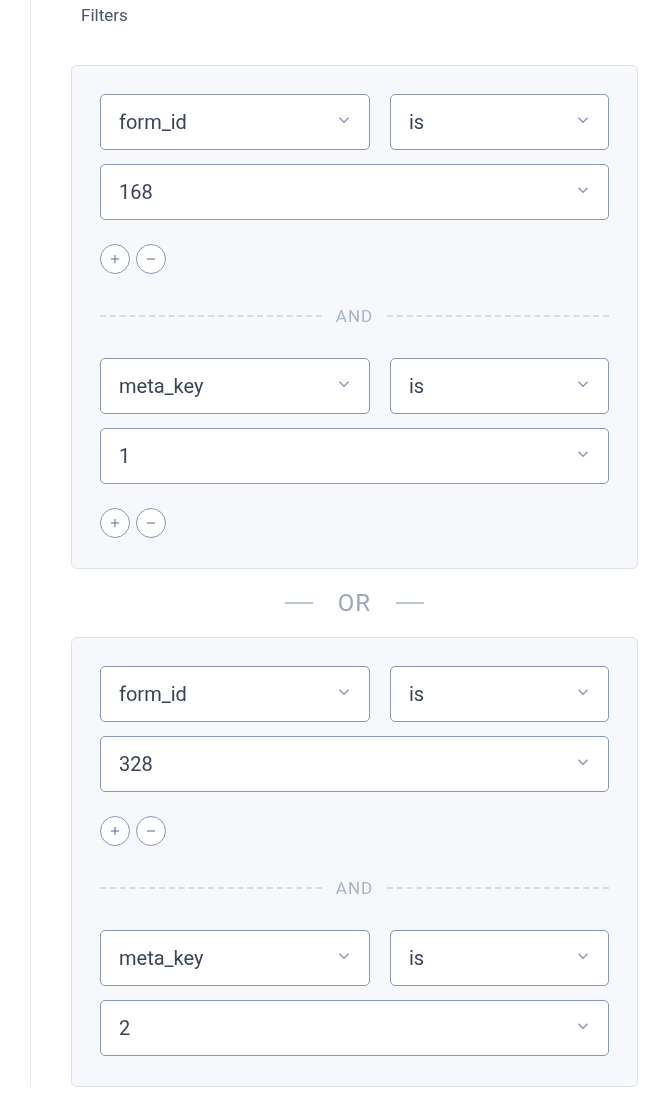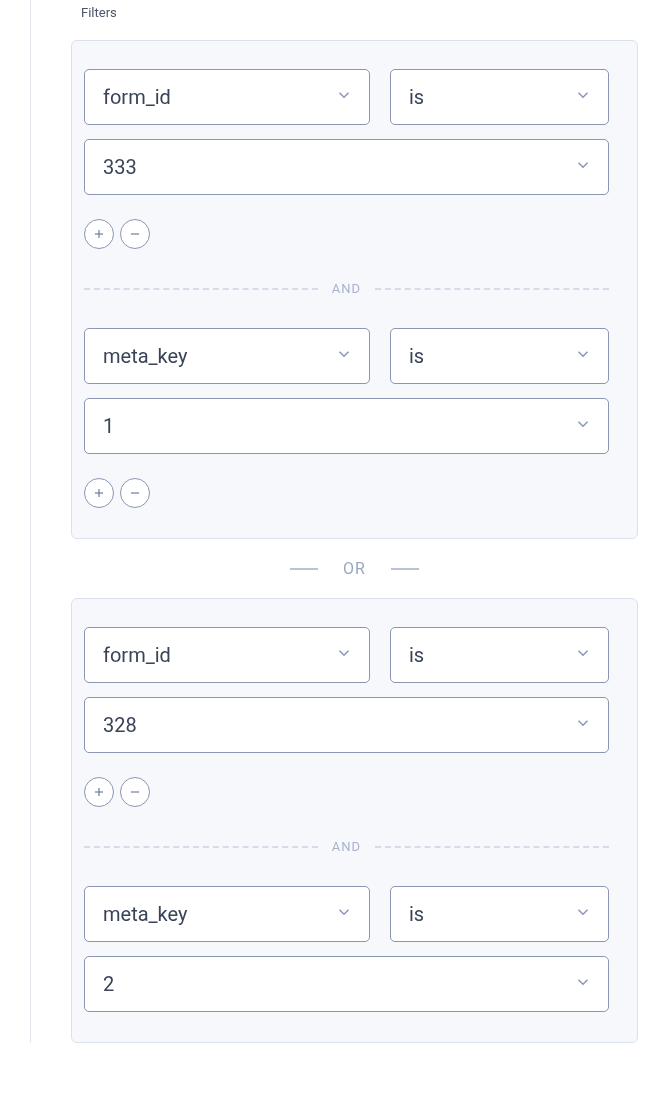--- a/index.html
+++ b/index.html
@@ -13,30 +13,30 @@
       padding: 0;
       width: 658px;
     }
     .container {
       padding: 5px 0 0 40px;
       border-left: 1px solid #e5e8ef;
       margin-left: 30px;
       padding-right: 20px;
     }
     .section-label {
-      font-size: 13px;
+      font-size: 17px;
       color: #4a5568;
-      margin-bottom: 20px;
+      margin-bottom: 40px;
       padding-left: 10px;
     }
     .filter-group {
       background: #f6f8fc;
       border: 1px solid #dbe1ec;
       border-radius: 6px;
-      padding: 28px 28px 30px 12px;
+      padding: 28px 28px 30px 28px;
     }
     .condition {
       display: flex;
       flex-direction: column;
       gap: 14px;
     }
     .row {
       display: flex;
       gap: 20px;
     }
@@ -100,39 +100,39 @@
       width: 14px;
       height: 14px;
       stroke: #6b7a99;
       stroke-width: 2;
     }
     .and-divider {
       display: flex;
       align-items: center;
       margin: 32px 0;
       color: #a8b3cc;
-      font-size: 13px;
+      font-size: 17px;
       letter-spacing: 1px;
     }
     .and-divider::before,
     .and-divider::after {
       content: "";
       flex: 1;
       border-top: 2px dashed #d5dce9;
     }
     .and-divider span {
       padding: 0 14px;
     }
     .or-divider {
       display: flex;
       align-items: center;
       justify-content: center;
       margin: 20px 0;
       color: #9ba6bf;
-      font-size: 16px;
+      font-size: 24px;
       letter-spacing: 1px;
       gap: 17px;
     }
     .or-divider .dash {
       width: 28px;
       height: 2px;
       background: #b8c2d9;
       margin: 0 8px;
     }
   </style>
@@ -153,21 +153,21 @@
               </svg></span>
         </div>
         <div class="select operator-select">
           <span>is</span>
           <span class="chevron"><svg viewBox="0 0 24 24">
                 <polyline points="6 9 12 15 18 9"></polyline>
               </svg></span>
         </div>
       </div>
       <div class="select value-select">
-        <span>333</span>
+        <span>168</span>
         <span class="chevron"><svg viewBox="0 0 24 24">
               <polyline points="6 9 12 15 18 9"></polyline>
             </svg></span>
       </div>
       <div class="action-btns">
         <div class="circle-btn">
           <svg viewBox="0 0 24 24" fill="none">
               <line x1="12" y1="5" x2="12" y2="19"></line>
               <line x1="5" y1="12" x2="19" y2="12"></line>
             </svg>

